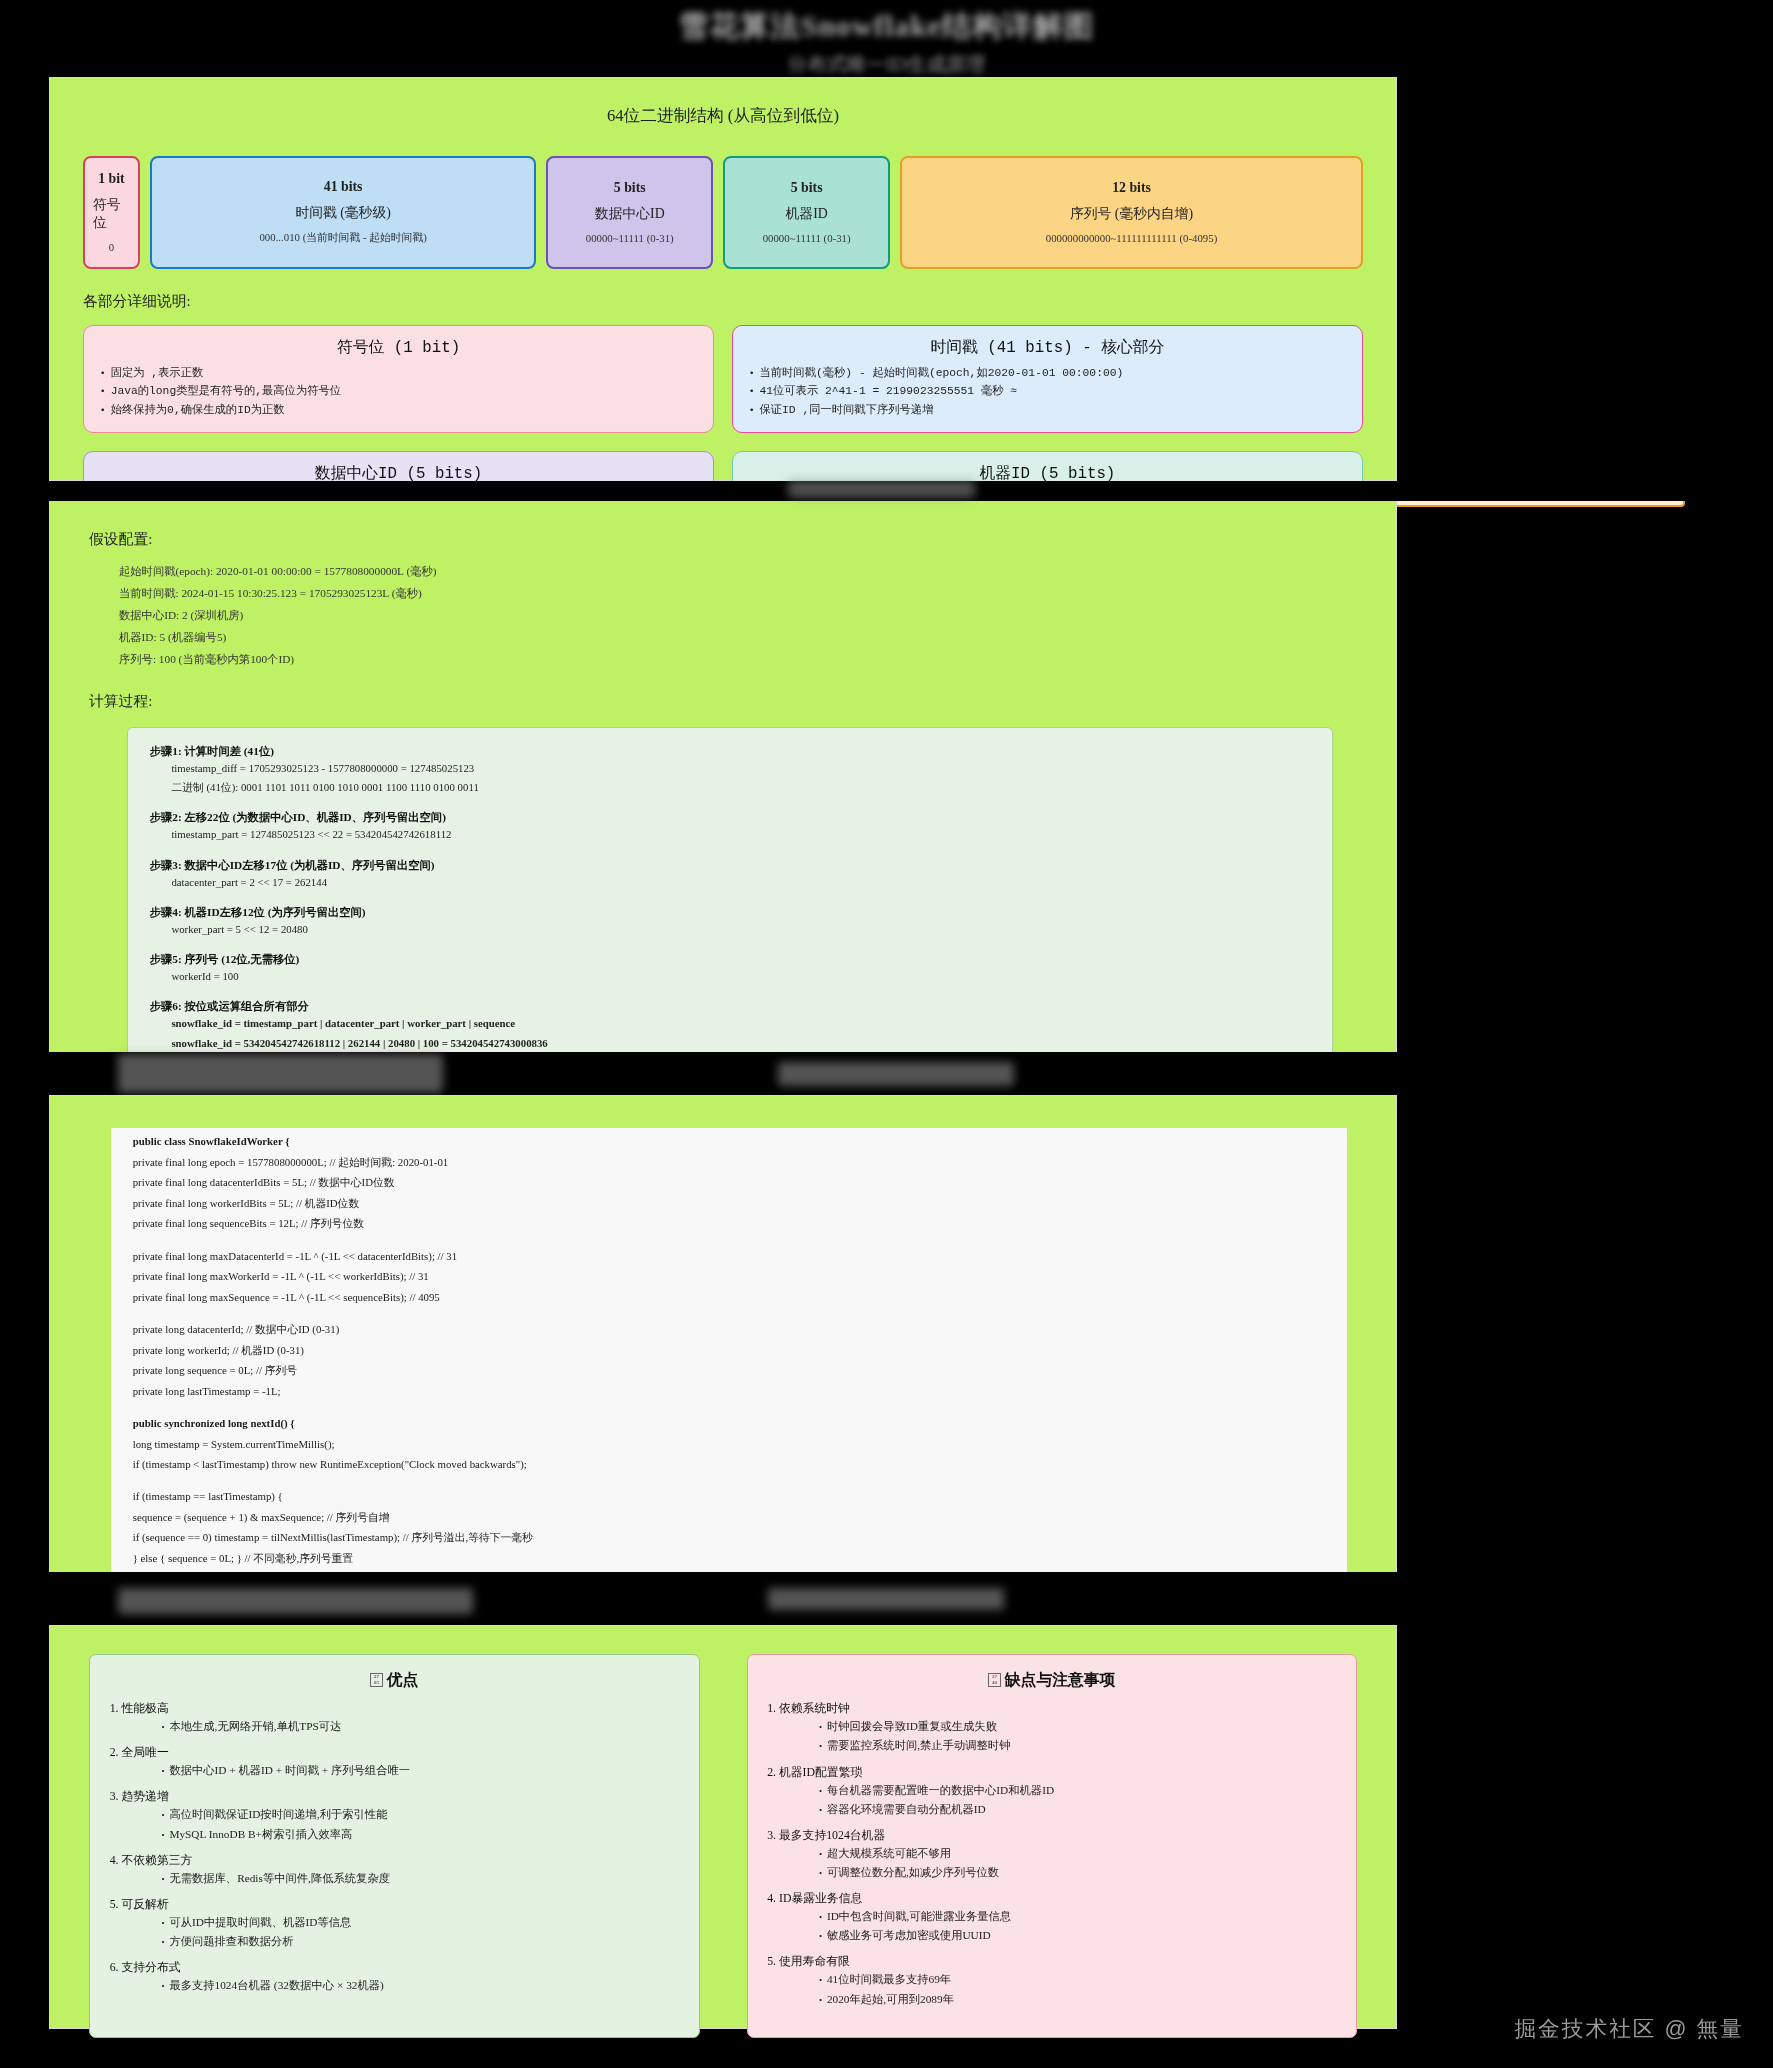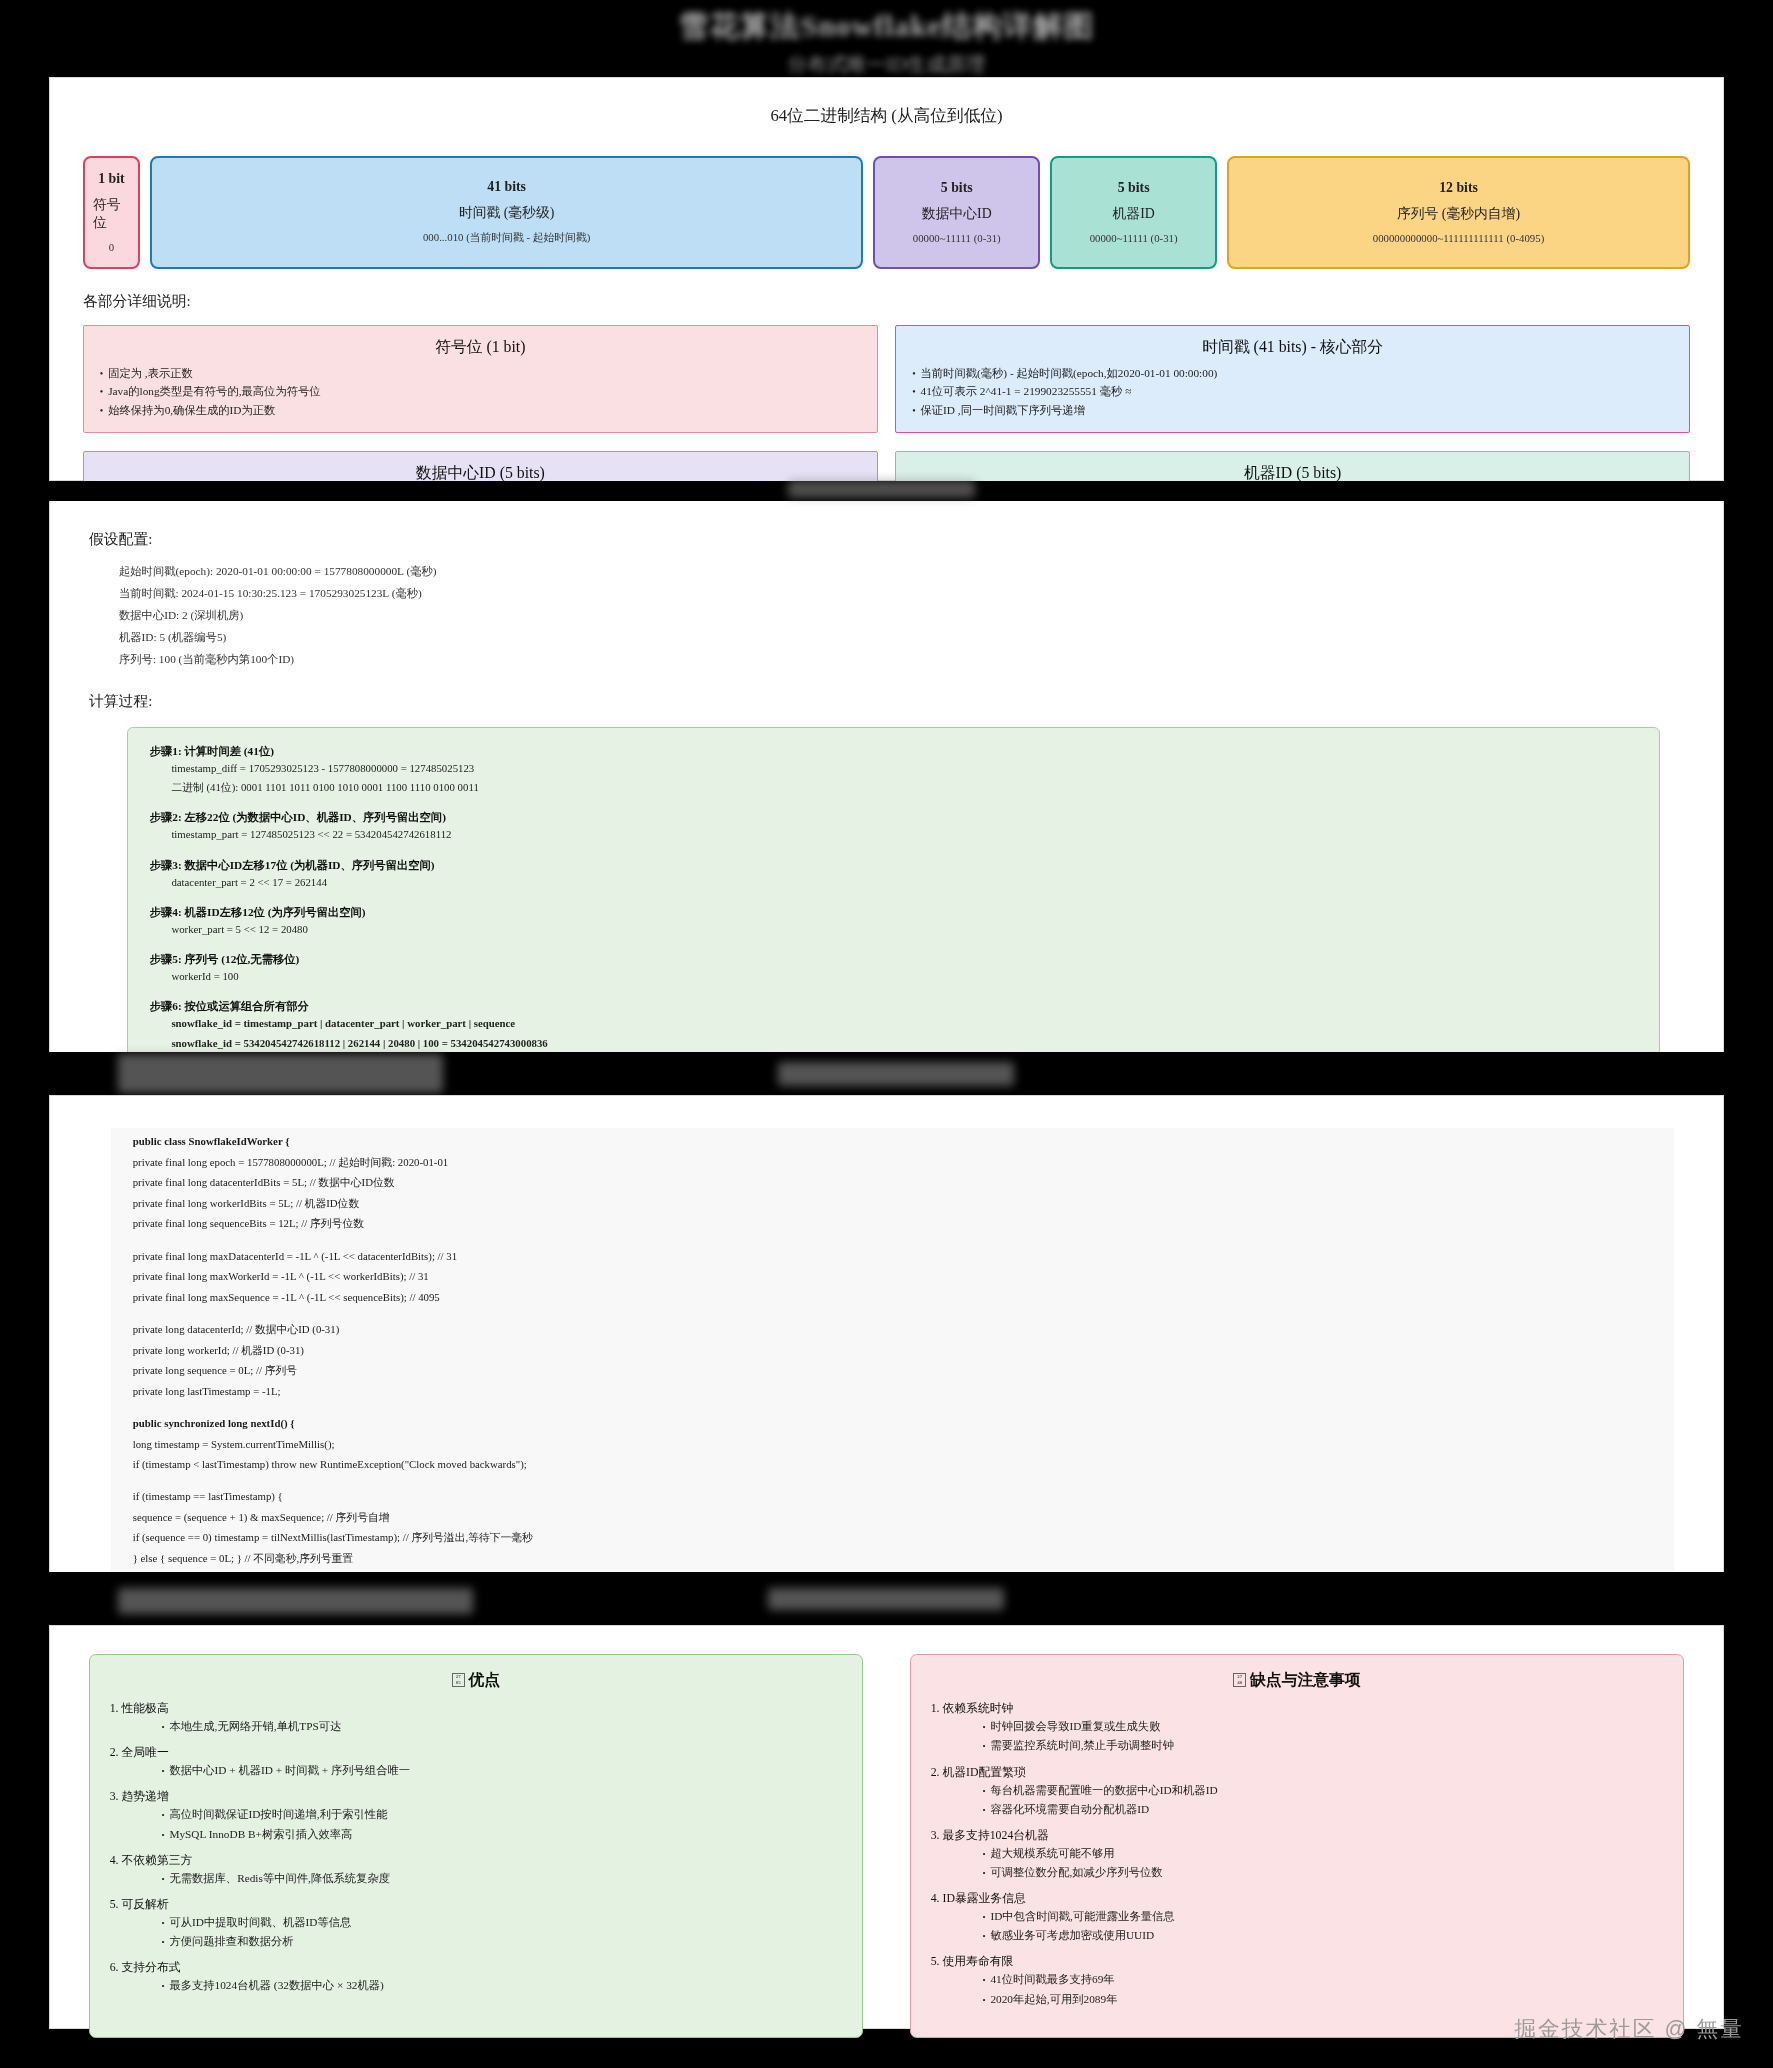--- a/index.html
+++ b/index.html
@@ -21,22 +21,22 @@
   }
   .blur-sub {
     position: absolute; top: 51px; left: 0; width: 1773px;
     text-align: center; color: #bdbdbd;
     font-size: 19.7px; filter: blur(3.3px); opacity: .8;
   }
 
   
   .card {
     position: absolute;
-    left: 49px; width: 1675px;
-    background: #ffffff;
+    left: 49px; width: 1348px;
+    background: #bef264;
     border: 1px solid #d9d9d9;
     box-shadow: 0 1px 2px rgba(0,0,0,.08);
   }
   #card1 { top: 77px;  height: 404px; }
   #card2 { top: 499px; height: 581px; }
   #card3 { top: 1095px;height: 493px; }
   #card4 { top: 1625px;height: 404px; }
 
   
   .bits-title {
@@ -66,21 +66,21 @@
   .section-label {
     font-size: 14.8px; color: #222; margin: 23.6px 0 0 33px;
   }
 
   
   .detail-grid {
     display: grid; grid-template-columns: 1fr 1fr; gap: 17.7px;
     margin: 13.8px 33px 0 33px;
   }
   .detail {
-    border-radius: 2px; padding: 10.8px 15.8px 12.8px; position: relative;
+    border-radius: 10px; padding: 10.8px 15.8px 12.8px; position: relative; font-family: Liberation Mono, monospace;
   }
   .detail h4 { text-align: center; font-size: 15.8px; font-weight: normal; color: #111; margin-bottom: 5.9px; }
   .detail ul { list-style: none; }
   .detail li { font-size: 11.3px; color: #222; line-height: 1.65; }
   .detail li::before { content: "\2022"; margin-right: 4.9px; font-size: 9.9px; }
   .d-red    { background:#fbe0e3; border:1px solid #e98b98; }
   .d-blue   { background:#dcecfb; border:1px solid #ec4899; }
   .d-purple { background:#e7e1f5; border:1px solid #a98fd6; }
   .d-green  { background:#d8f0e8; border:1px solid #79c6ae; }
 

